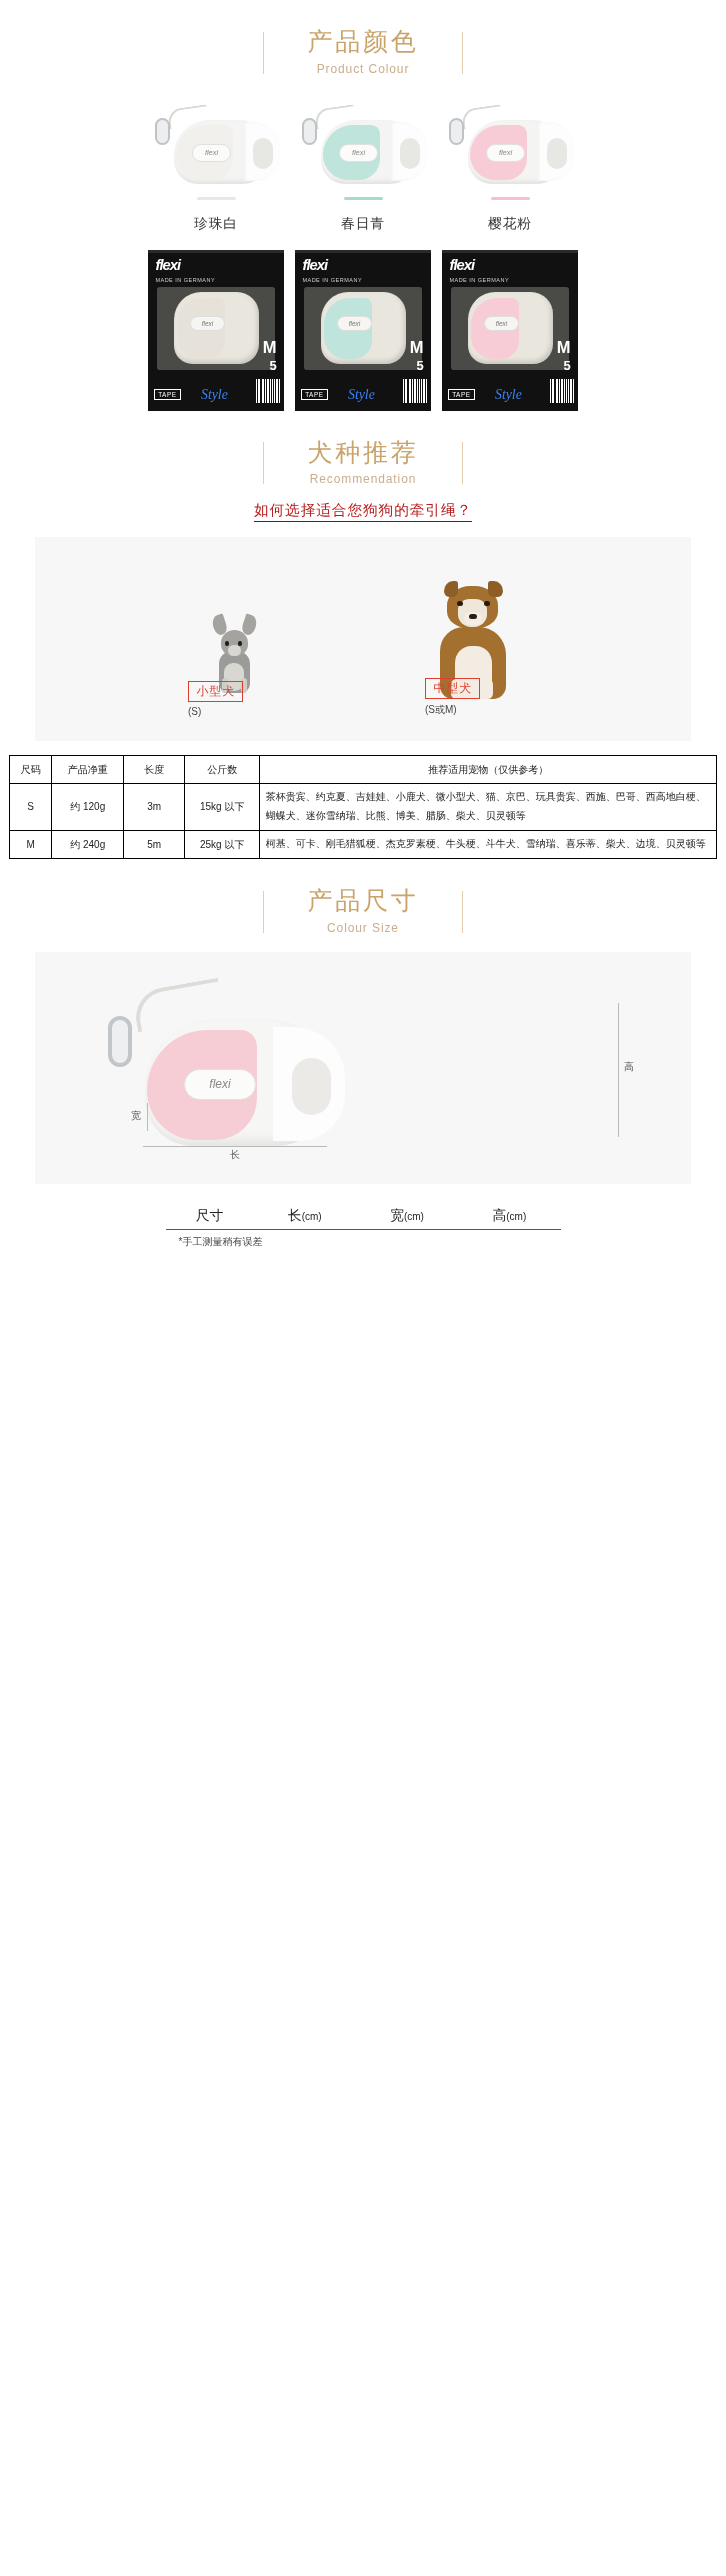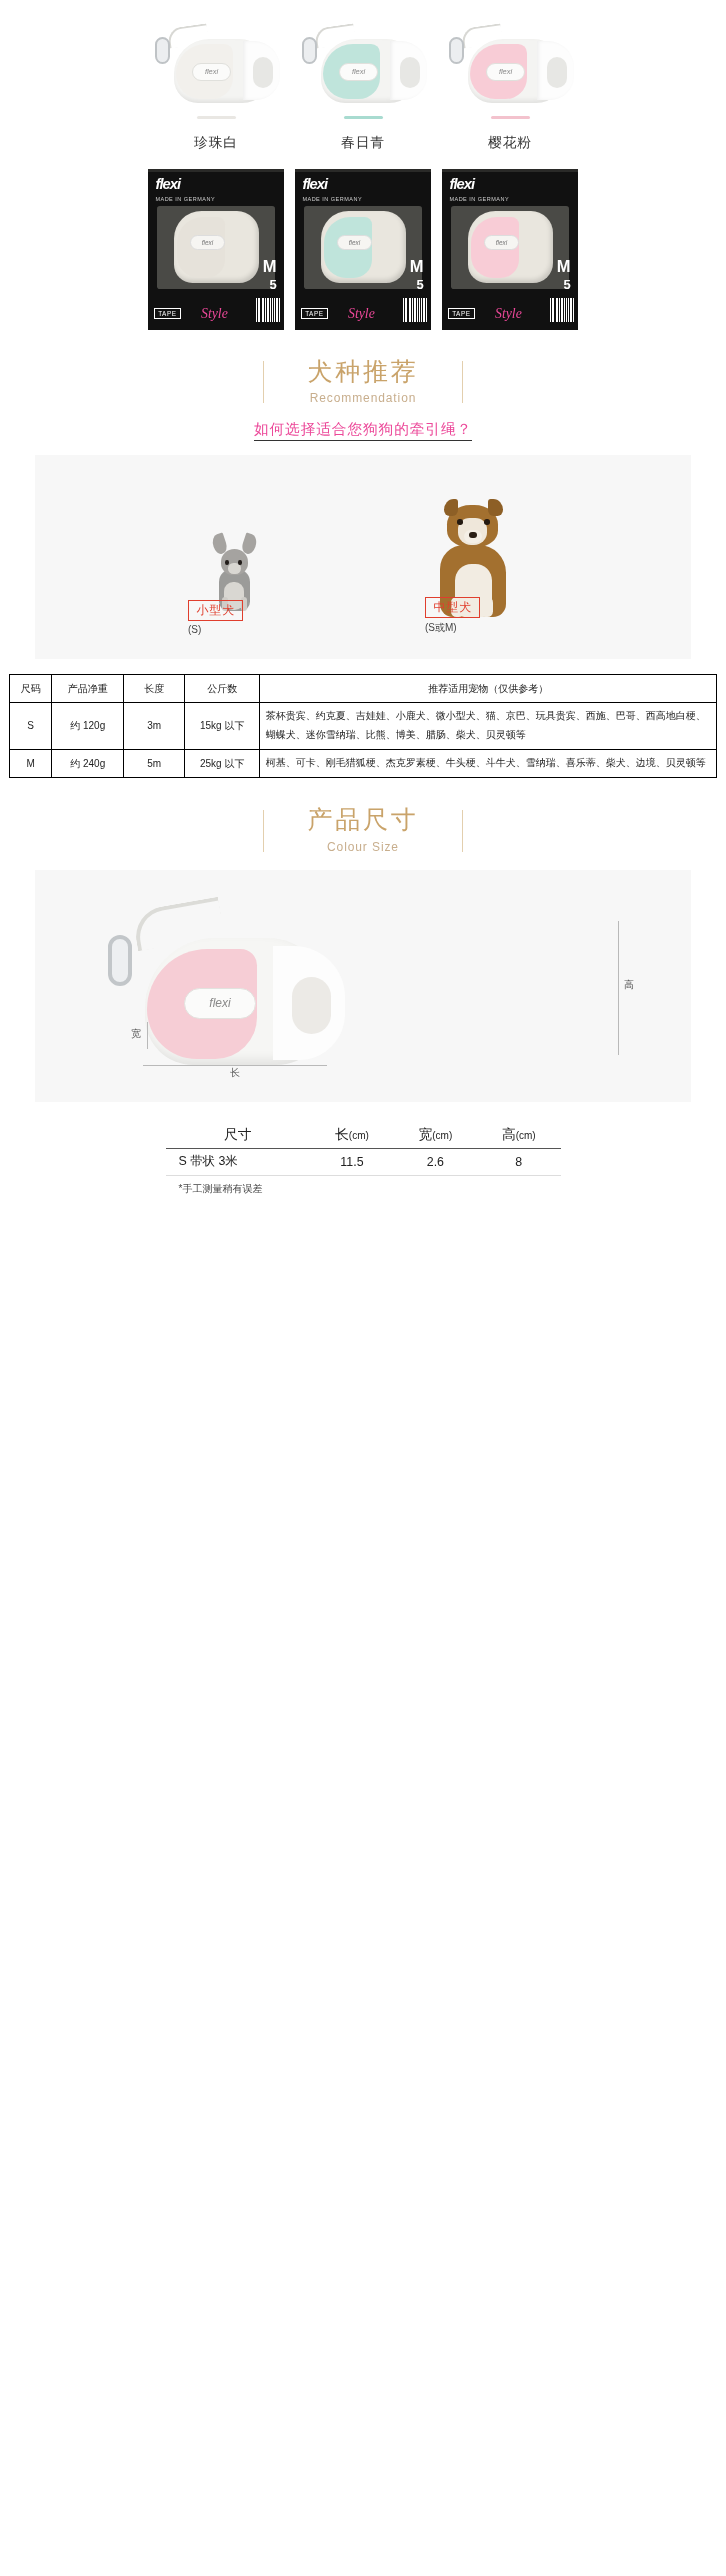--- a/index.html
+++ b/index.html
@@ -217,21 +217,21 @@
     left: 5.5px; bottom: 11px;
     border: 0.9px solid #fff;
     color: #fff;
     font-size: 6.4px;
     padding: 0.9px 3.7px;
     letter-spacing: 0.5px;
   }
   .pack .style {
     position: absolute;
     left: 53px; bottom: 7.4px;
-    color: #ec4899;
+    color: #3b82f6;
     font-size: 13.8px;
     font-style: italic;
     font-family: "Liberation Serif", serif;
   }
   .pack .barcode {
     position: absolute;
     right: 3.7px; bottom: 7.4px;
     width: 24px; height: 24px;
     background:
       repeating-linear-gradient(90deg,#fff 0 0.9px,#111 0.9px 1.8px,#fff 1.8px 3.7px,#111 3.7px 4.6px);
@@ -239,21 +239,21 @@
   .pack .topstrip {
     position: absolute;
     left: 0; top: 0; width: 136px; height: 3.7px;
     background: #2a2a28;
   }
 
   
   .sub-title {
     text-align: center;
     font-size: 14.7px;
-    color: #ec4899;
+    color: #b91c1c;
     letter-spacing: 0.9px;
     padding: 9.2px 0 7.4px 0;
     font-weight: normal;
   }
   .sub-title .ul {
     border-bottom: 0.9px solid #333;
     padding-bottom: 2.8px;
   }
   .rule-lines {
     padding: 5.5px 9.2px 3.7px 9.2px;
@@ -422,20 +422,26 @@
     font-size: 10px;
     color: #444;
     padding-left: 13px;
   }
 </style>
 </head>
 <body>
 
 <div class="page">
 
+  <div class="sec-head">
+    <div class="rule-wrap">
+      <div class="zh">产品颜色</div>
+      <div class="en">Product Colour</div>
+    </div>
+  </div>
 
   <div class="colour-row">
 
     <div class="colour-cell">
       <div class="leash">
         <div class="strap"></div>
         <div class="clip"></div>
         <div class="shell"></div>
         <div class="colorband" style="background:#f2f0ec"></div>
         <div class="whitehook"></div>
@@ -629,25 +635,19 @@
   <table class="size-table">
     <thead>
       <tr>
         <th>尺寸</th>
         <th><span>长</span><span class="unit">(cm)</span></th>
         <th><span>宽</span><span class="unit">(cm)</span></th>
         <th><span>高</span><span class="unit">(cm)</span></th>
       </tr>
     </thead>
     <tbody>
-      <tr>
-        <td>S  带状  3米</td>
-        <td>11.5</td>
-        <td>2.6</td>
-        <td>8</td>
-      </tr>
     </tbody>
   </table>
 
   <div class="note">*手工测量稍有误差</div>
 
 </div>
 
 
 </body></html>

